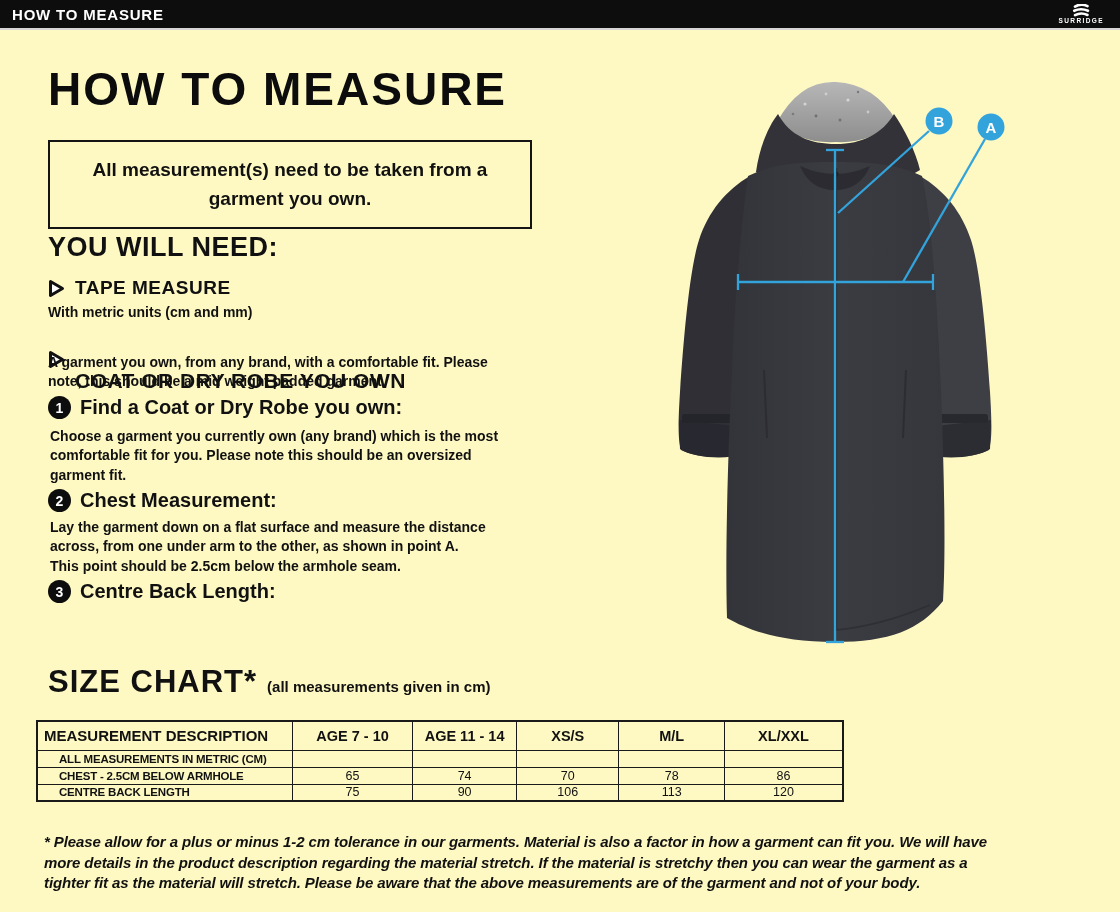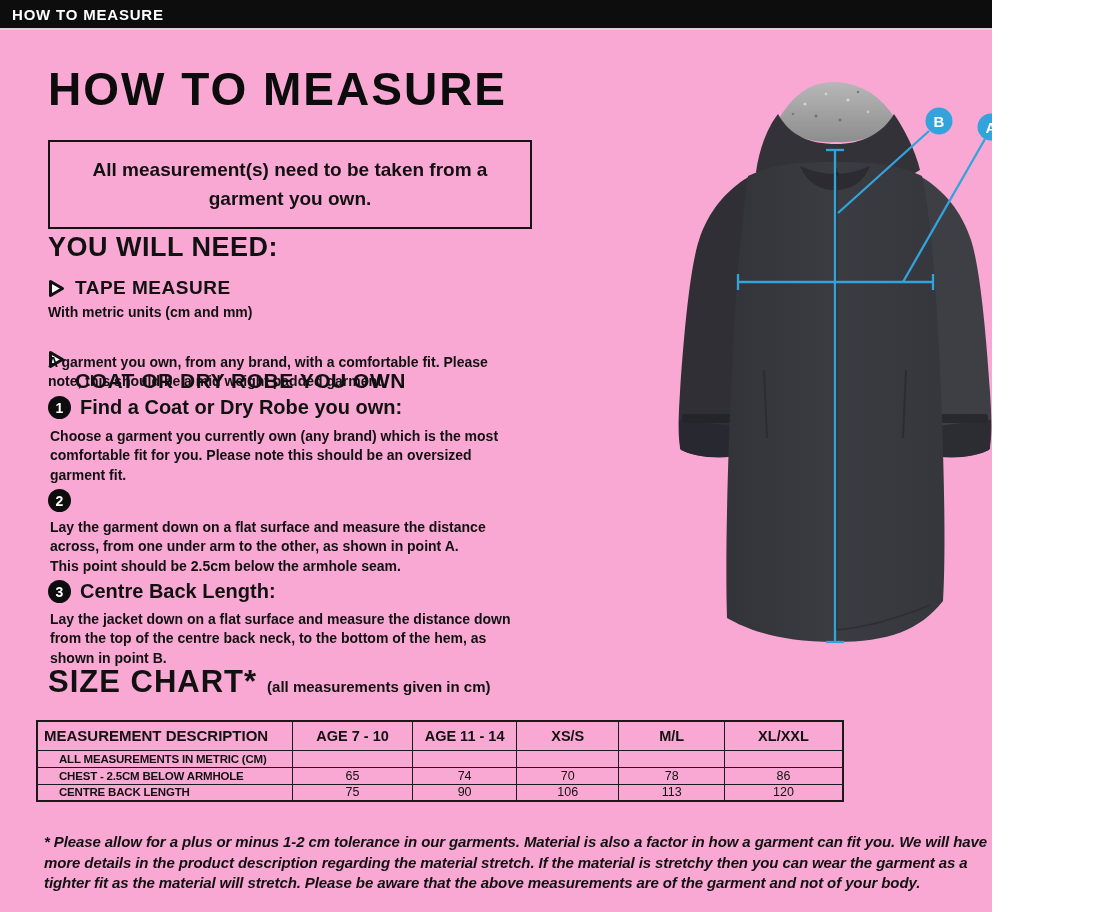--- a/index.html
+++ b/index.html
@@ -1,18 +1,18 @@
 <!DOCTYPE html>
 <html><head>
 <meta charset="utf-8">
 <style>
   * { margin:0; padding:0; box-sizing:border-box; }
   html,body { background:#ffffff; }
   body { font-family:"Liberation Sans", sans-serif; color:#111; }
-  .page { position:relative; width:992px; height:912px; background:#f9a8d4; overflow:hidden; }
+  .page { position:relative; width:1120px; height:912px; background:#fef9c3; overflow:hidden; }
 
   
   .topbar { position:absolute; left:0; top:0; width:1120px; height:30px; background:#0d0d0d;
             display:flex; align-items:center; justify-content:space-between; padding:0 12px;
             border-bottom:2px solid #d6d6d6; }
   .topbar-title { color:#fff; font-size:15px; font-weight:bold; letter-spacing:.8px; }
   .brand { display:flex; flex-direction:column; align-items:center; line-height:1; padding-right:4px; }
   .brand-name { color:#fff; font-size:6.5px; font-weight:bold; letter-spacing:1.4px; margin-top:1px; }
 
   
@@ -96,32 +96,30 @@
   <div class="abs step-head" style="top:396px;">
     <span class="step-badge">1</span>
     <span class="step-title">Find a Coat or Dry Robe you own:</span>
   </div>
   <div class="abs step-body" style="top:427px;">Choose a garment you currently own (any brand) which is the most
 comfortable fit for you. Please note this should be an oversized
 garment fit.</div>
 
   <div class="abs step-head" style="top:489px;">
     <span class="step-badge">2</span>
+    <span class="step-title">Chest Measurement:</span>
   </div>
   <div class="abs step-body" style="top:518px;">Lay the garment down on a flat surface and measure the distance
 across, from one under arm to the other, as shown in point A.
 This point should be 2.5cm below the armhole seam.</div>
 
   <div class="abs step-head" style="top:580px;">
     <span class="step-badge">3</span>
     <span class="step-title">Centre Back Length:</span>
   </div>
-  <div class="abs step-body" style="top:610px;">Lay the jacket down on a flat surface and measure the distance down
-from the top of the centre back neck, to the bottom of the hem, as
-shown in point B.</div>
 
   <div class="abs sc-heading">
     <span class="big">SIZE CHART*</span>
     <span class="small">(all measurements given in cm)</span>
   </div>
 
   <table class="size-chart">
     <colgroup>
       <col style="width:31.7%">
         <col style="width:14.9%">

